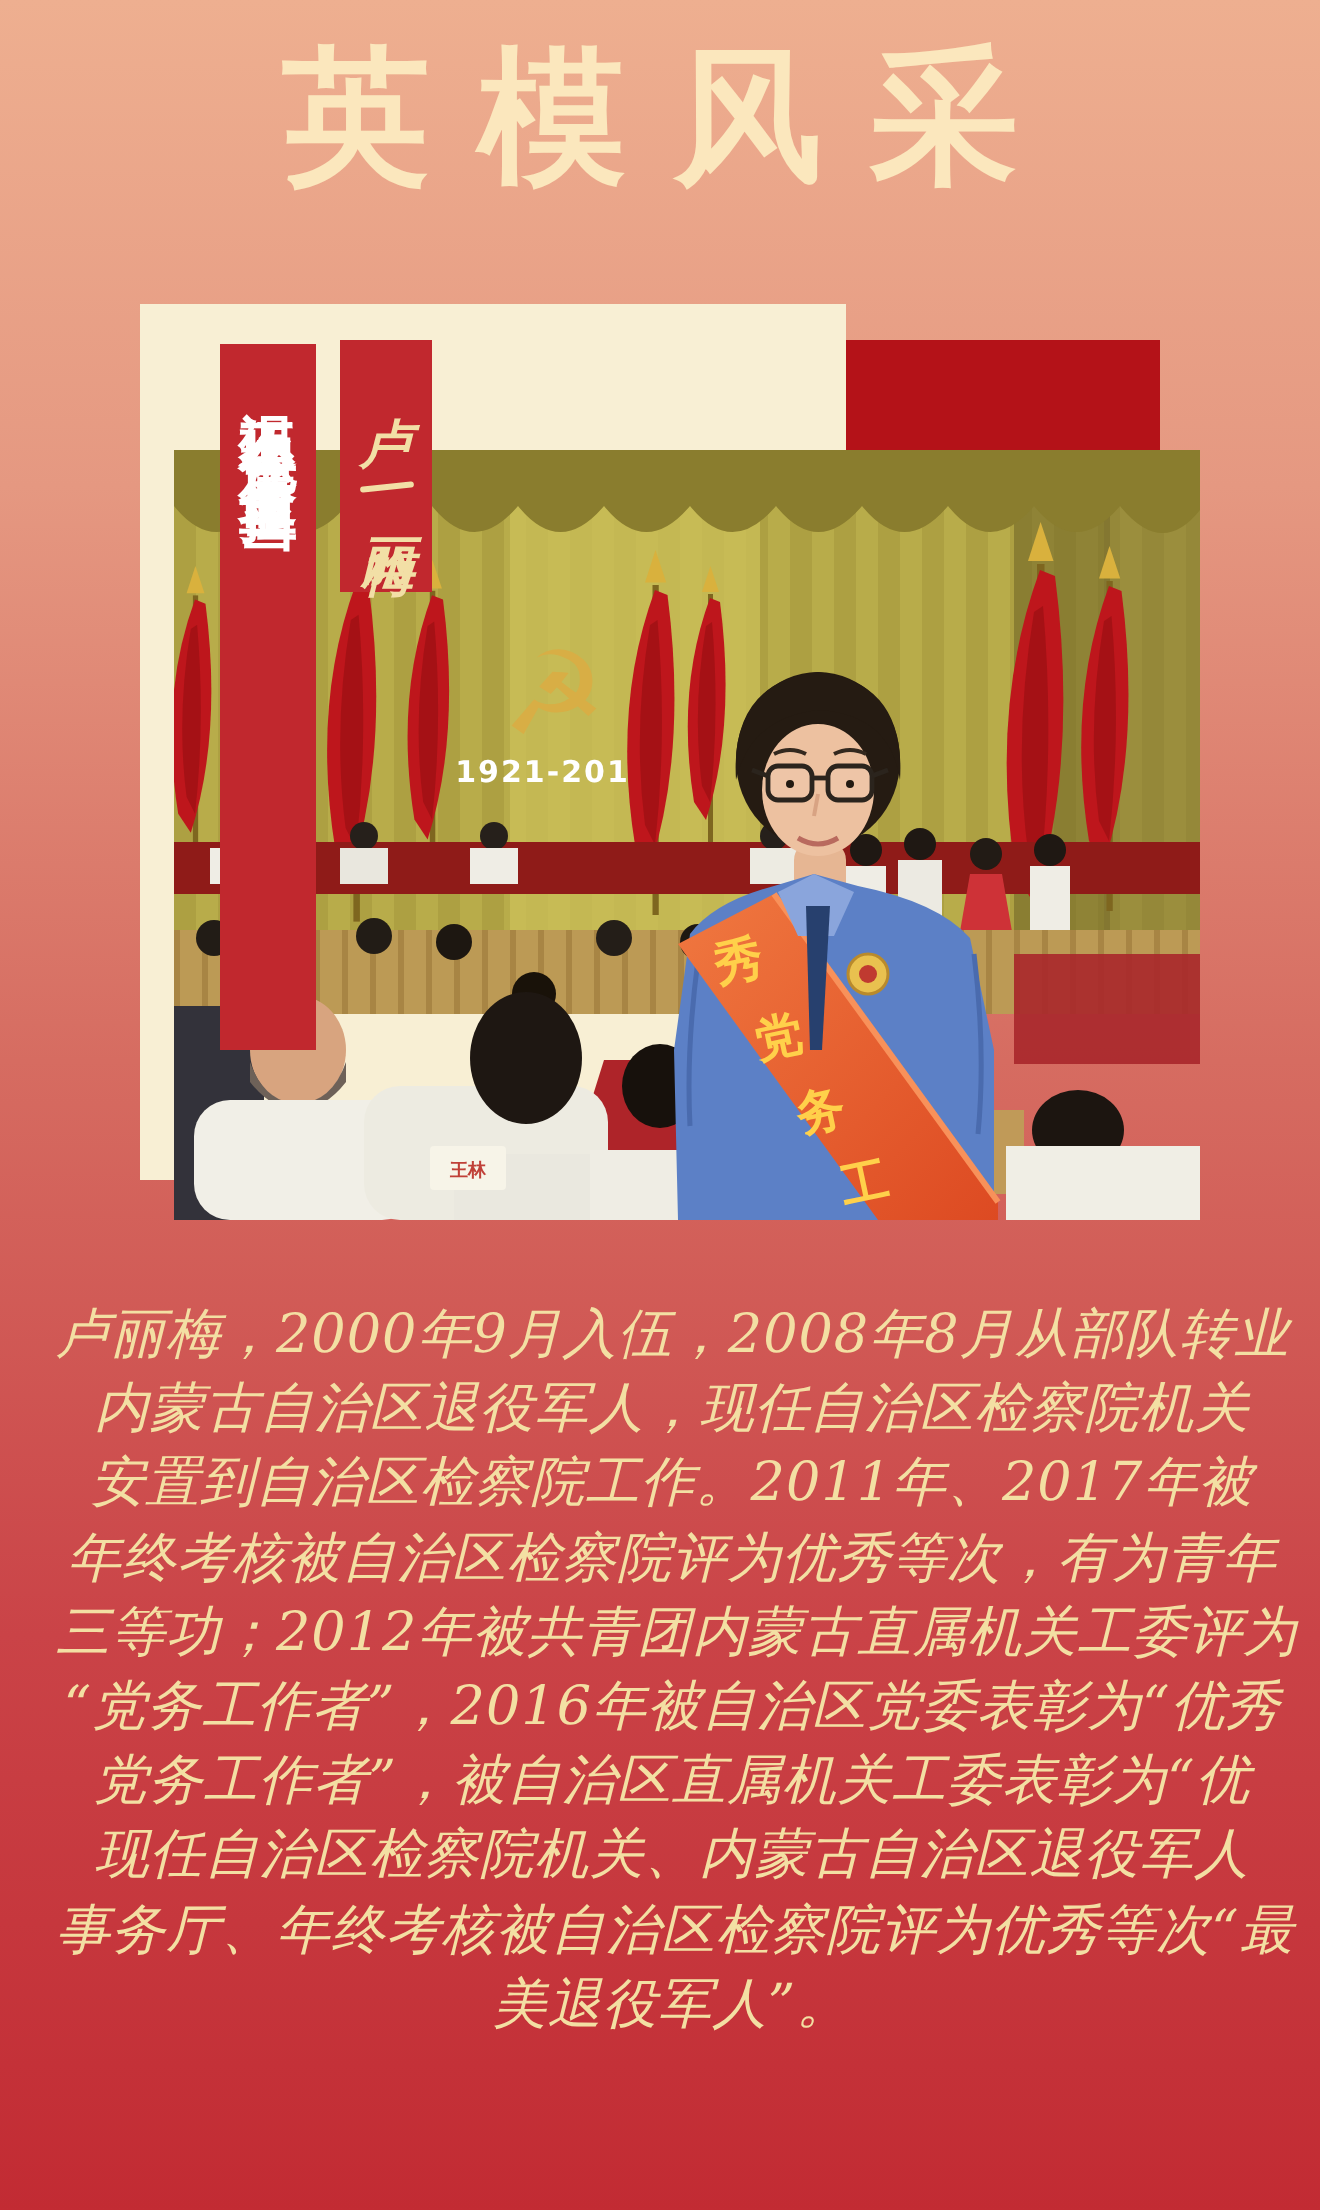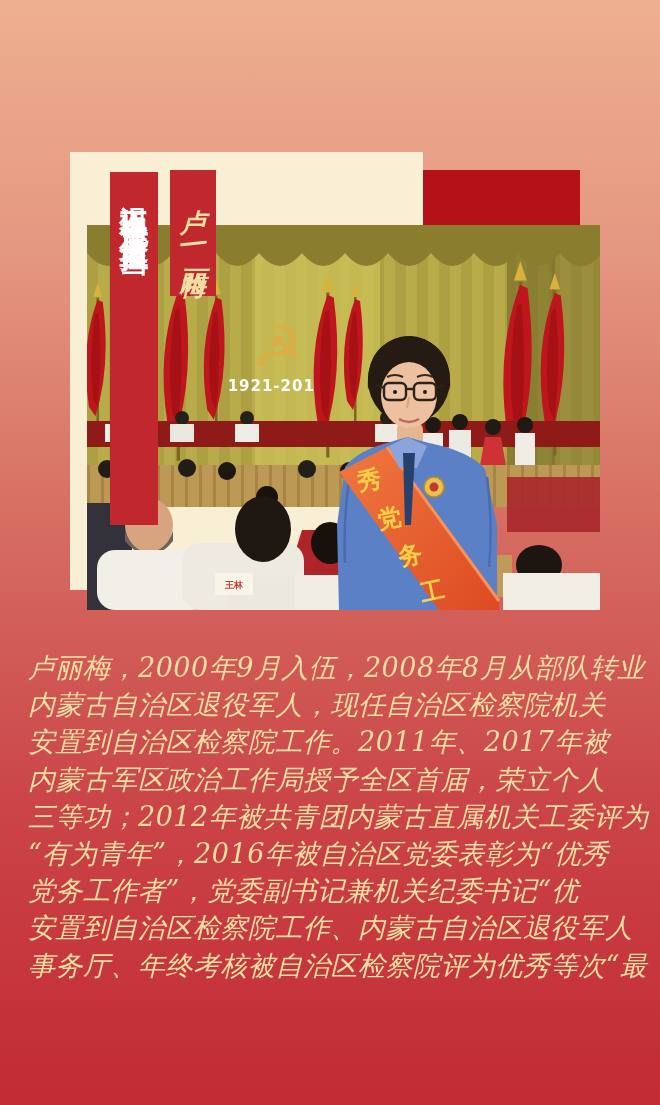--- a/index.html
+++ b/index.html
@@ -28,29 +28,30 @@
     left:170px;top:170px;width:46px;height:126px;
     display:flex;flex-direction:column;align-items:center;justify-content:center;
     color:#F2DFA6;font-family:"DejaVu Serif",serif;font-style:italic;font-weight:bold;
   }
   .banner-name .nchar{font-size:26px;line-height:1.05;}
   .banner-name .ndivider{width:27px;height:3px;background:#F2DFA6;border-radius:2px;transform:rotate(-6deg);margin:4px 0 3px 0;}
   .banner-name .nrest{writing-mode:vertical-rl;font-size:26px;letter-spacing:4px;line-height:1;}
   .bio{
     position:absolute;left:28px;top:649px;width:616px;
     font-family:"DejaVu Serif",serif;font-style:italic;
-    font-size:27px;line-height:37.2px;color:#F3DFA3;letter-spacing:0.5px;
+    font-size:27px;line-height:37.2px;color:#F3DFA3;letter-spacing:0.5px;text-align:center;
   }
   .bio .bio-line{white-space:nowrap;}
 </style>
 </head>
 <body>
 
 <div class="poster">
 
+  <div class="main-title">英模风采</div>
 
   <div class="cream-panel"></div>
   <div class="red-block"></div>
 
   <svg class="photo" viewBox="0 0 513 385" xmlns="http://www.w3.org/2000/svg">
     <defs>
       <pattern id="folds" width="22" height="245" patternUnits="userSpaceOnUse">
         <rect x="0" y="0" width="11" height="245" fill="#A99C3E"></rect>
         <rect x="11" y="0" width="11" height="245" fill="#BDB14D"></rect>
       </pattern>
@@ -193,21 +194,22 @@
   <div class="banner banner-name">
     <span class="nchar">卢</span>
     <span class="ndivider"></span>
     <span class="nrest">丽梅</span>
   </div>
 
   <div class="bio">
     <div class="bio-line">卢丽梅，2000年9月入伍，2008年8月从部队转业</div>
     <div class="bio-line">内蒙古自治区退役军人，现任自治区检察院机关</div>
     <div class="bio-line">安置到自治区检察院工作。2011年、2017年被</div>
-    <div class="bio-line">内蒙古军区政治工作局授予全区首届，荣立个人</div>
+    <div class="bio-line">年终考核被自治区检察院评为优秀等次，有为青年</div>
     <div class="bio-line">三等功；2012年被共青团内蒙古直属机关工委评为</div>
-    <div class="bio-line">“有为青年”，2016年被自治区党委表彰为“优秀</div>
-    <div class="bio-line">党务工作者”，党委副书记兼机关纪委书记“优</div>
-    <div class="bio-line">安置到自治区检察院工作、内蒙古自治区退役军人</div>
+    <div class="bio-line">“党务工作者”，2016年被自治区党委表彰为“优秀</div>
+    <div class="bio-line">党务工作者”，被自治区直属机关工委表彰为“优</div>
+    <div class="bio-line">现任自治区检察院机关、内蒙古自治区退役军人</div>
     <div class="bio-line">事务厅、年终考核被自治区检察院评为优秀等次“最</div>
+    <div class="bio-line">美退役军人”。</div>
   </div>
 
 </div>
 
 </body></html>

